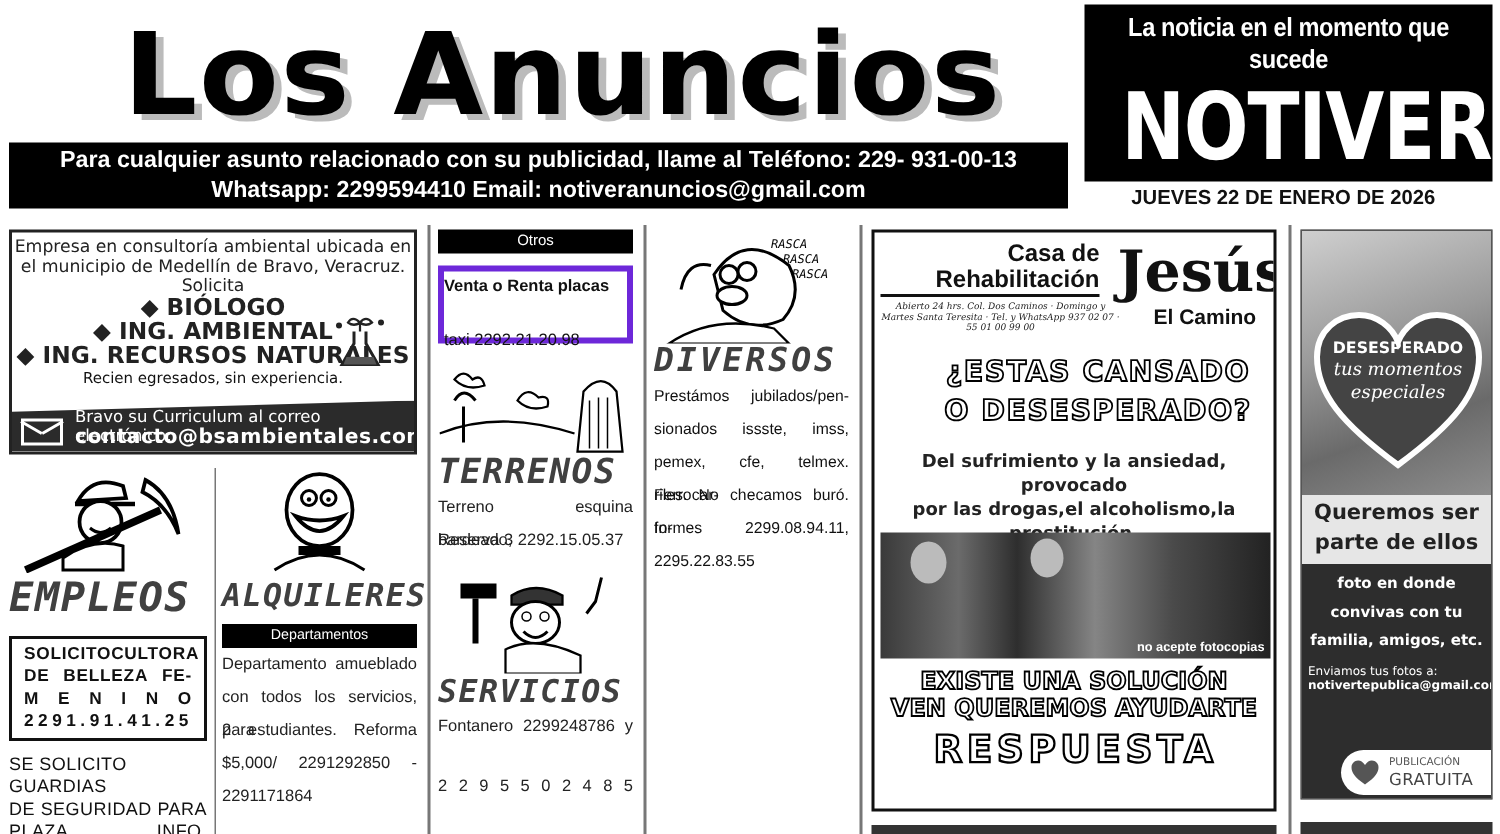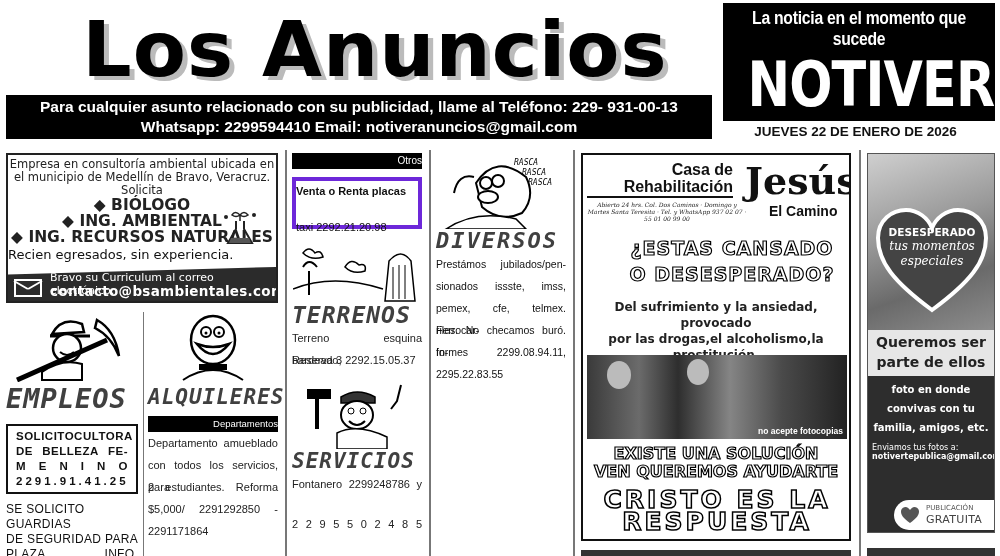--- a/index.html
+++ b/index.html
@@ -32,21 +32,21 @@
   
   .col-rule { position: absolute; background: #777; width: 2px; }
 
   .ad-env {
     position: absolute; left: 6px; top: 153px; width: 272px; height: 150px;
     border: 2px solid #222; background: #fff; overflow: hidden;
   }
   .ad-env .intro { text-align: center; font-family: "DejaVu Sans", sans-serif; font-size: 11.5px; line-height: 13px; margin-top: 3px; color: #222; }
   .ad-env .roles { font-family: "DejaVu Sans", sans-serif; font-weight: 700; font-size: 15.5px; line-height: 16px; color: #222; text-align: center; }
   .ad-env .roles div { white-space: nowrap; }
-  .ad-env .note { font-family: "DejaVu Sans", sans-serif; font-size: 13px; margin-top: 2px; }
+  .ad-env .note { text-align: center; font-family: "DejaVu Sans", sans-serif; font-size: 10px; margin-top: 2px; }
   .ad-env .footer {
     position: absolute; left: 0; bottom: 0; width: 100%; height: 34px; background: #2b2b2b; color: #fff;
     clip-path: polygon(0 22%, 100% 0, 100% 100%, 0 100%);
   }
   .ad-env .footer .mail-icon { position: absolute; left: 6px; top: 12px; width: 28px; height: 18px; border: 2px solid #fff; }
   .ad-env .footer .mail-icon:before, .ad-env .footer .mail-icon:after { content: ""; position: absolute; top: -1px; width: 16px; height: 2px; background: #fff; }
   .ad-env .footer .mail-icon:before { left: -2px; transform: rotate(30deg); transform-origin: left; }
   .ad-env .footer .mail-icon:after { right: -2px; transform: rotate(-30deg); transform-origin: right; }
   .ad-env .footer .line1 { position: absolute; left: 42px; top: 4px; font-family: "DejaVu Sans", sans-serif; font-size: 11px; }
   .ad-env .footer .line2 { position: absolute; left: 42px; top: 16px; font-family: "DejaVu Sans", sans-serif; font-weight: 700; font-size: 13.5px; letter-spacing: 0.3px; }
@@ -54,21 +54,21 @@
 
   .section-heading {
     font-family: "DejaVu Sans Mono", monospace; font-weight: 900; text-align: left; color: #404040;
     letter-spacing: 1px;
     font-style: italic;
   }
   .cartoon { display: block; margin: 0 auto; }
 
   .body-text { font-family: "Liberation Sans", sans-serif; font-size: 11px; color: #222; text-align: justify; text-align-last: justify; }
 
-  .black-label { background: #000; color: #fff; text-align: right; font-size: 9.5px; }
+  .black-label { background: #000; color: #fff; text-align: center; font-size: 9.5px; }
 
   
   .empleos { position: absolute; left: 6px; top: 312px; width: 132px; height: 244px; }
   .empleos .heading { font-size: 27px; line-height: 30px; margin-top: 2px; }
   .bordered-ad { border: 2px solid #111; padding: 3px 8px; margin-top: 10px; font-weight: 700; font-size: 11.5px; line-height: 15px; letter-spacing: 0.5px; }
   .bordered-ad .row { display: flex; justify-content: space-between; }
   .spread { display: flex; justify-content: space-between; }
   .guardias { margin-top: 8px; font-size: 12px; line-height: 15px; letter-spacing: 0.3px; }
 
   
@@ -342,21 +342,20 @@
   <div class="photo-strip">
     <div class="fig" style="left:20px; top:6px; width:24px; height:28px;"></div>
     <div class="fig" style="left:100px; top:4px; width:22px; height:26px;"></div>
     <div class="caption">no acepte fotocopias</div>
   </div>
   <div class="outline-text solution">
     <div>EXISTE UNA SOLUCIÓN</div>
     <div>VEN QUEREMOS AYUDARTE</div>
   </div>
   <div class="outline-text cristo">
-    <div>CRISTO ES LA</div>
     <div>RESPUESTA</div>
   </div>
 </section>
 <div class="rehab-next"></div>
 
 <section class="comparte">
   <div class="photo-top"></div>
   <svg class="heart" viewBox="0 0 116 110">
     <path d="M58 104 C20 76 4 56 4 32 C4 14 18 4 32 4 C44 4 54 12 58 22 C62 12 72 4 84 4 C98 4 112 14 112 32 C112 56 96 76 58 104z" fill="#444" stroke="#fff" stroke-width="4"></path>
   </svg>

